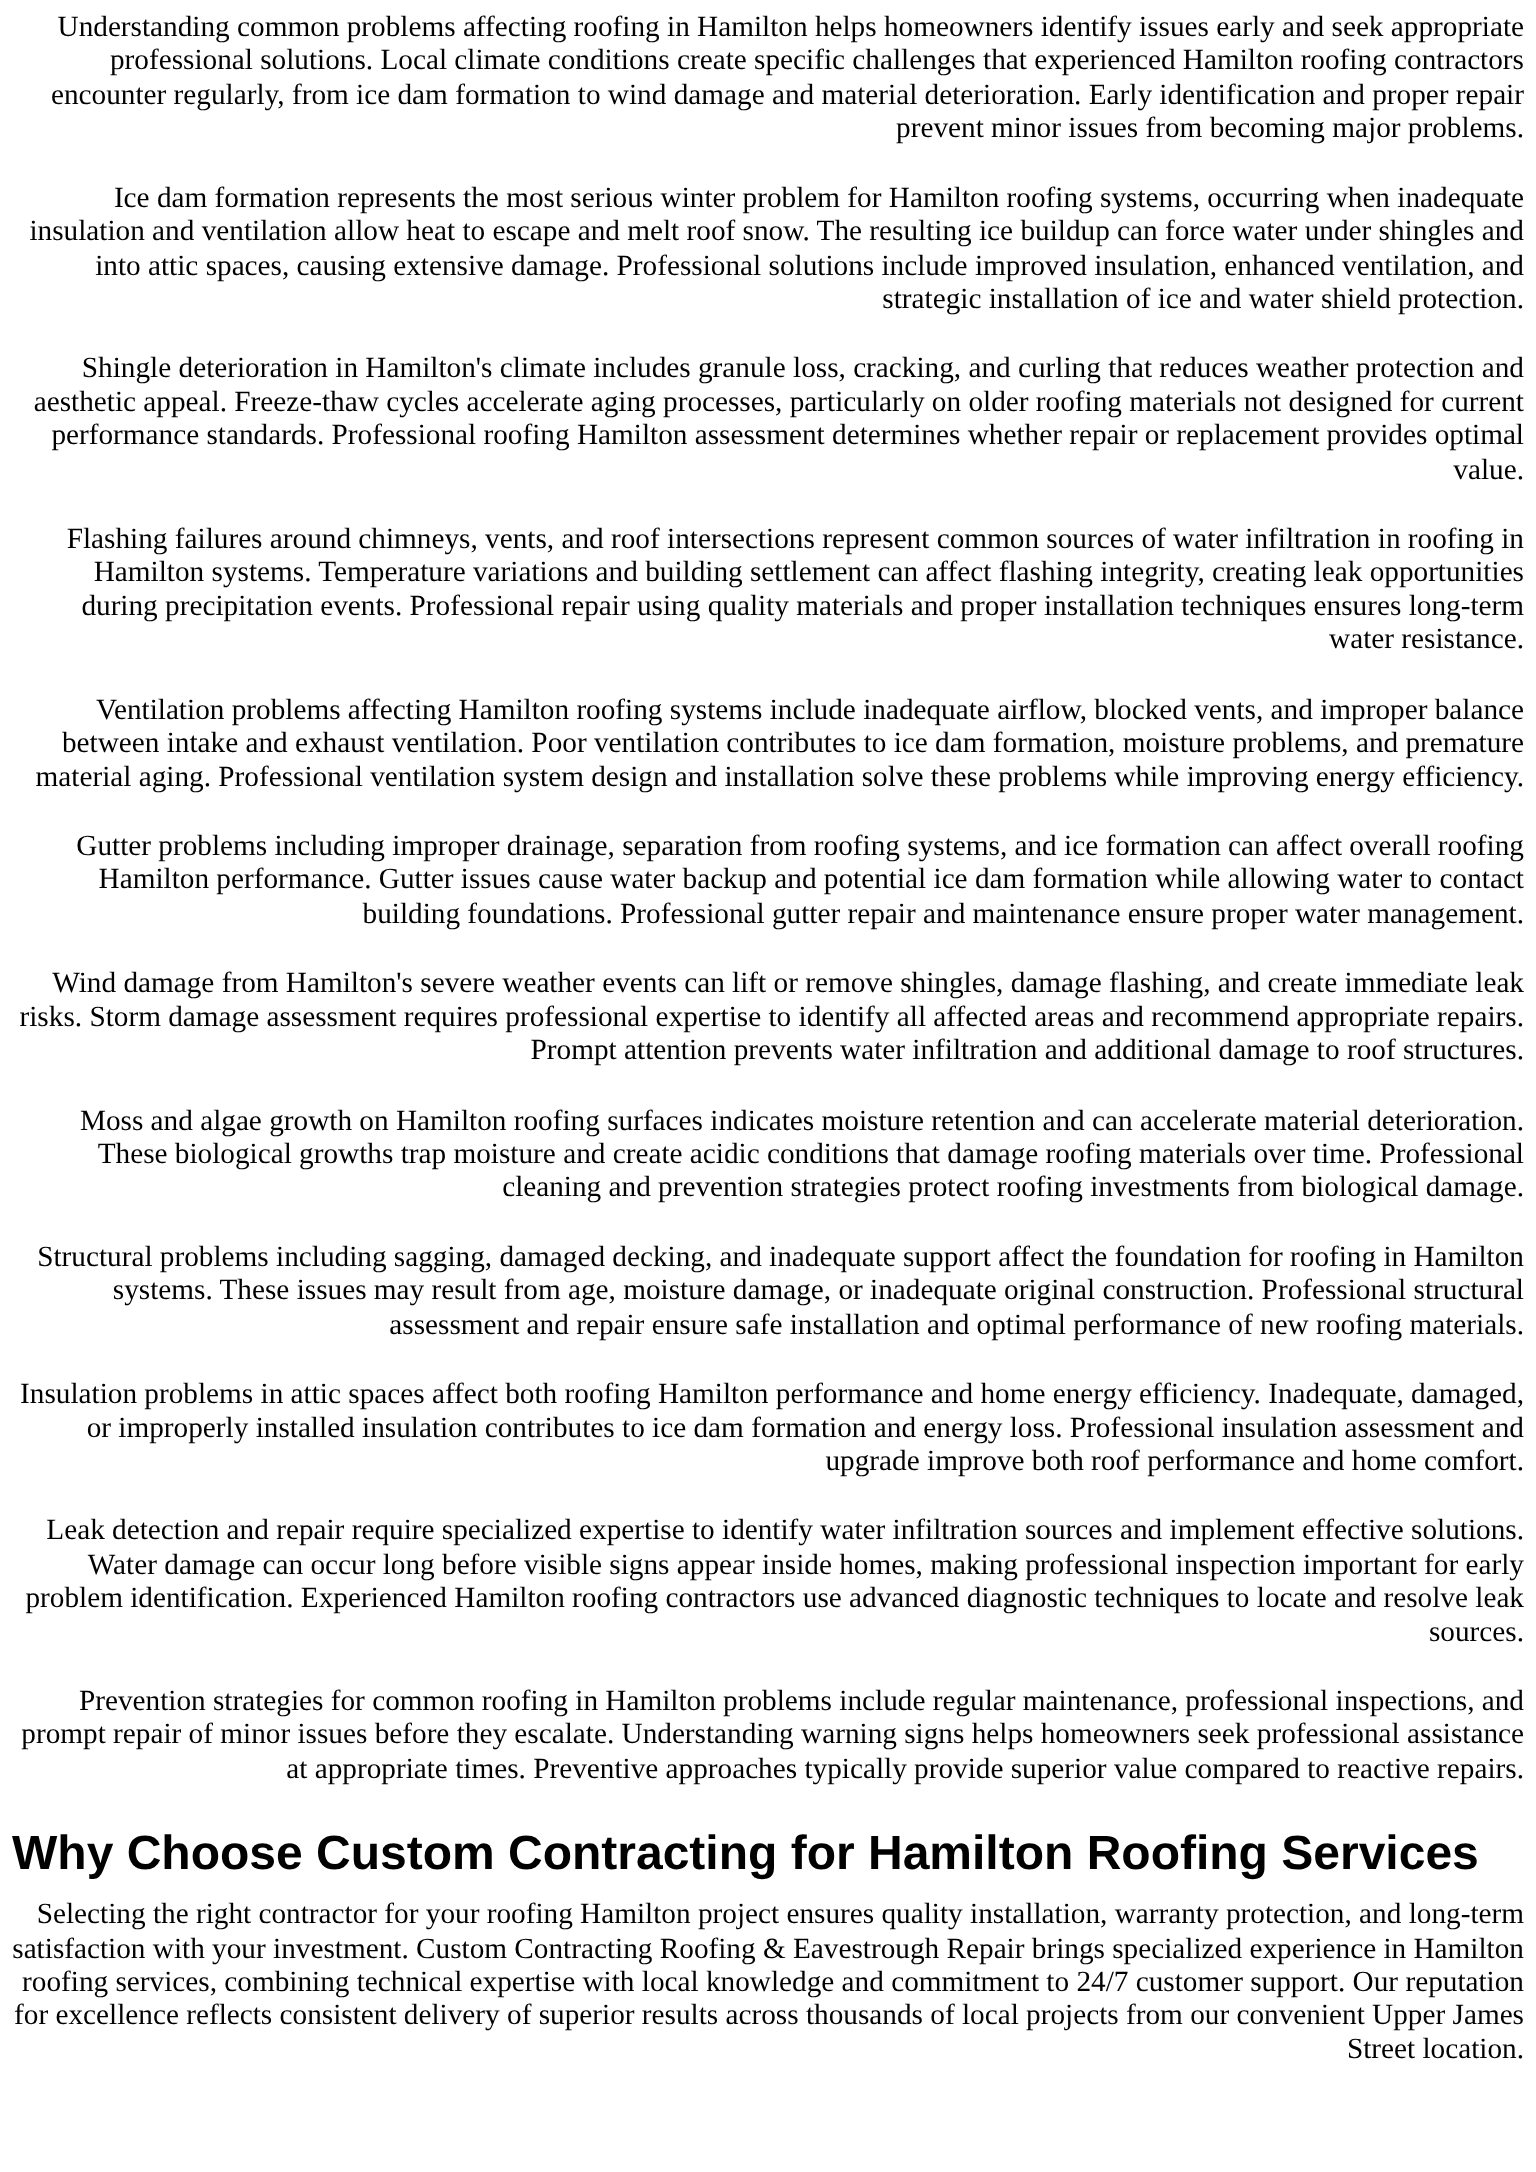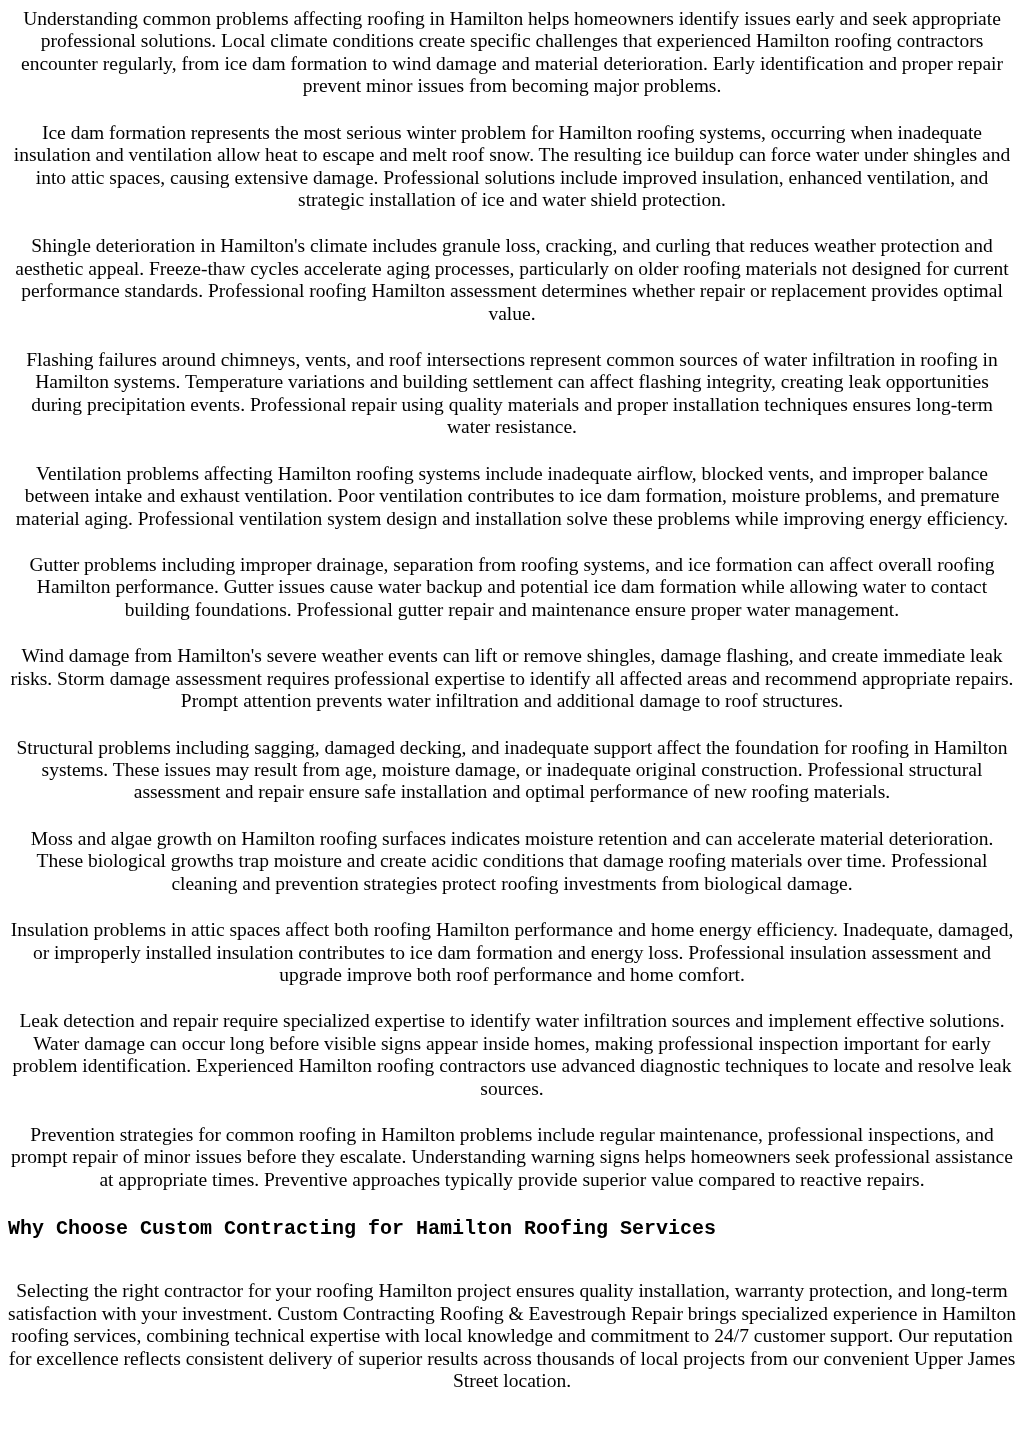--- a/index.html
+++ b/index.html
@@ -13,42 +13,42 @@
       font-size: 19.5px;
       line-height: 1.15;
       -webkit-font-smoothing: antialiased;
     }
     main {
       display: block;
     }
     p.body-paragraph {
       margin: 0 0 24px 0;
       padding: 0;
-      text-align: center;
+      text-align: right;
     }
     h2.section-heading {
-      margin: 26px 0 40px 0;
+      margin: 26px 0 12px 0;
       padding: 0;
-      font-size: 20px;
+      font-size: 32px;
       font-weight: bold;
       line-height: 1.15;
-      font-family: Liberation Mono, monospace;
+      font-family: Liberation Sans, sans-serif;
     }
   </style>
 </head>
 <body>
 
 <main>
   <p class="body-paragraph">Understanding common problems affecting roofing in Hamilton helps homeowners identify issues early and seek appropriate professional solutions. Local climate conditions create specific challenges that experienced Hamilton roofing contractors encounter regularly, from ice dam formation to wind damage and material deterioration. Early identification and proper repair prevent minor issues from becoming major problems.</p>
   <p class="body-paragraph">Ice dam formation represents the most serious winter problem for Hamilton roofing systems, occurring when inadequate insulation and ventilation allow heat to escape and melt roof snow. The resulting ice buildup can force water under shingles and into attic spaces, causing extensive damage. Professional solutions include improved insulation, enhanced ventilation, and strategic installation of ice and water shield protection.</p>
   <p class="body-paragraph">Shingle deterioration in Hamilton's climate includes granule loss, cracking, and curling that reduces weather protection and aesthetic appeal. Freeze-thaw cycles accelerate aging processes, particularly on older roofing materials not designed for current performance standards. Professional roofing Hamilton assessment determines whether repair or replacement provides optimal value.</p>
   <p class="body-paragraph">Flashing failures around chimneys, vents, and roof intersections represent common sources of water infiltration in roofing in Hamilton systems. Temperature variations and building settlement can affect flashing integrity, creating leak opportunities during precipitation events. Professional repair using quality materials and proper installation techniques ensures long-term water resistance.</p>
   <p class="body-paragraph">Ventilation problems affecting Hamilton roofing systems include inadequate airflow, blocked vents, and improper balance between intake and exhaust ventilation. Poor ventilation contributes to ice dam formation, moisture problems, and premature material aging. Professional ventilation system design and installation solve these problems while improving energy efficiency.</p>
   <p class="body-paragraph">Gutter problems including improper drainage, separation from roofing systems, and ice formation can affect overall roofing Hamilton performance. Gutter issues cause water backup and potential ice dam formation while allowing water to contact building foundations. Professional gutter repair and maintenance ensure proper water management.</p>
   <p class="body-paragraph">Wind damage from Hamilton's severe weather events can lift or remove shingles, damage flashing, and create immediate leak risks. Storm damage assessment requires professional expertise to identify all affected areas and recommend appropriate repairs. Prompt attention prevents water infiltration and additional damage to roof structures.</p>
+  <p class="body-paragraph">Moss and algae growth on Hamilton roofing surfaces indicates moisture retention and can accelerate material deterioration. These biological growths trap moisture and create acidic conditions that damage roofing materials over time. Professional cleaning and prevention strategies protect roofing investments from biological damage.</p>
   <p class="body-paragraph">Structural problems including sagging, damaged decking, and inadequate support affect the foundation for roofing in Hamilton systems. These issues may result from age, moisture damage, or inadequate original construction. Professional structural assessment and repair ensure safe installation and optimal performance of new roofing materials.</p>
-  <p class="body-paragraph">Moss and algae growth on Hamilton roofing surfaces indicates moisture retention and can accelerate material deterioration. These biological growths trap moisture and create acidic conditions that damage roofing materials over time. Professional cleaning and prevention strategies protect roofing investments from biological damage.</p>
   <p class="body-paragraph">Insulation problems in attic spaces affect both roofing Hamilton performance and home energy efficiency. Inadequate, damaged, or improperly installed insulation contributes to ice dam formation and energy loss. Professional insulation assessment and upgrade improve both roof performance and home comfort.</p>
   <p class="body-paragraph">Leak detection and repair require specialized expertise to identify water infiltration sources and implement effective solutions. Water damage can occur long before visible signs appear inside homes, making professional inspection important for early problem identification. Experienced Hamilton roofing contractors use advanced diagnostic techniques to locate and resolve leak sources.</p>
   <p class="body-paragraph">Prevention strategies for common roofing in Hamilton problems include regular maintenance, professional inspections, and prompt repair of minor issues before they escalate. Understanding warning signs helps homeowners seek professional assistance at appropriate times. Preventive approaches typically provide superior value compared to reactive repairs.</p>
   <h2 class="section-heading">Why Choose Custom Contracting for Hamilton Roofing Services</h2>
   <p class="body-paragraph">Selecting the right contractor for your roofing Hamilton project ensures quality installation, warranty protection, and long-term satisfaction with your investment. Custom Contracting Roofing &amp; Eavestrough Repair brings specialized experience in Hamilton roofing services, combining technical expertise with local knowledge and commitment to 24/7 customer support. Our reputation for excellence reflects consistent delivery of superior results across thousands of local projects from our convenient Upper James Street location.</p>
 </main>
 
 </body></html>

